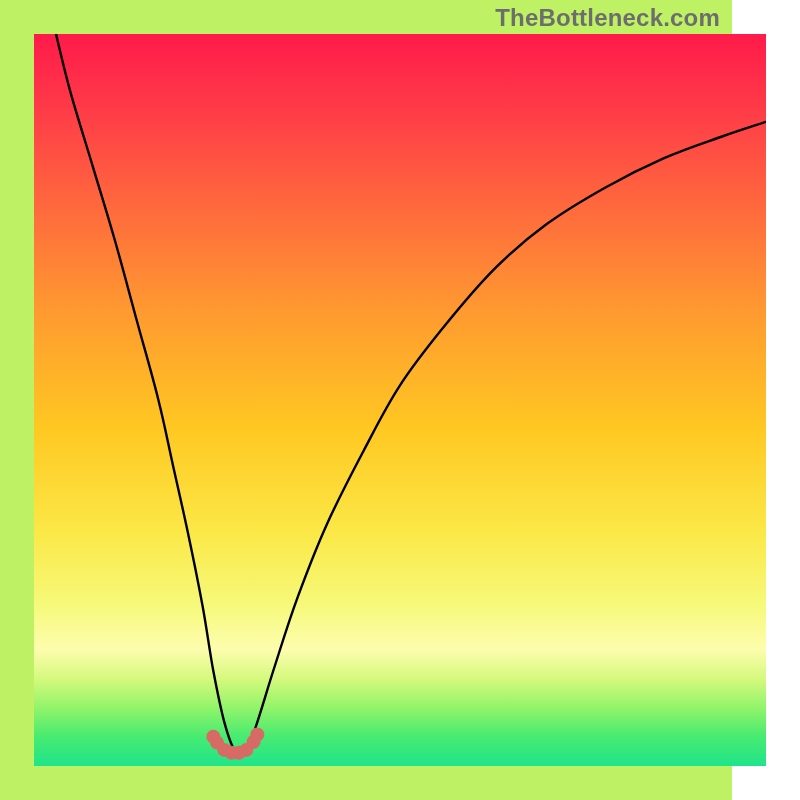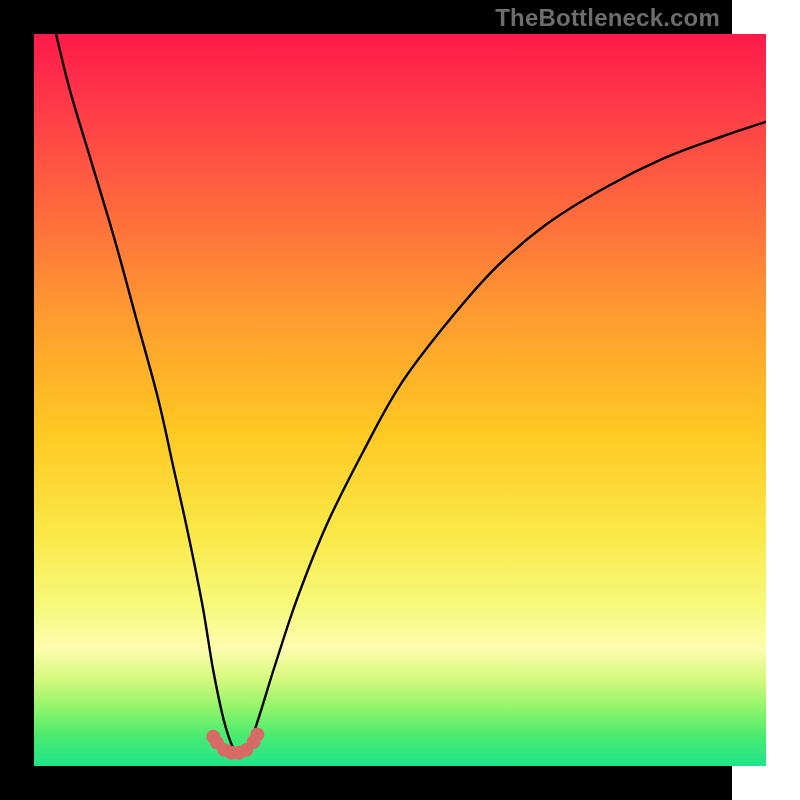--- a/index.html
+++ b/index.html
@@ -7,21 +7,21 @@
     padding: 0;
     width: 800px;
     height: 800px;
     overflow: hidden;
     background: #fff;
   }
   .frame {
     position: relative;
     width: 732px;
     height: 800px;
-    background: #000000;
+    background: #bef264;
   }
   .watermark {
     position: absolute;
     top: 4px;
     right: 12px;
     font-family: Arial, Helvetica, sans-serif;
     font-size: 24px;
     font-weight: 600;
     color: #6d6d6d;
     letter-spacing: 0.2px;

